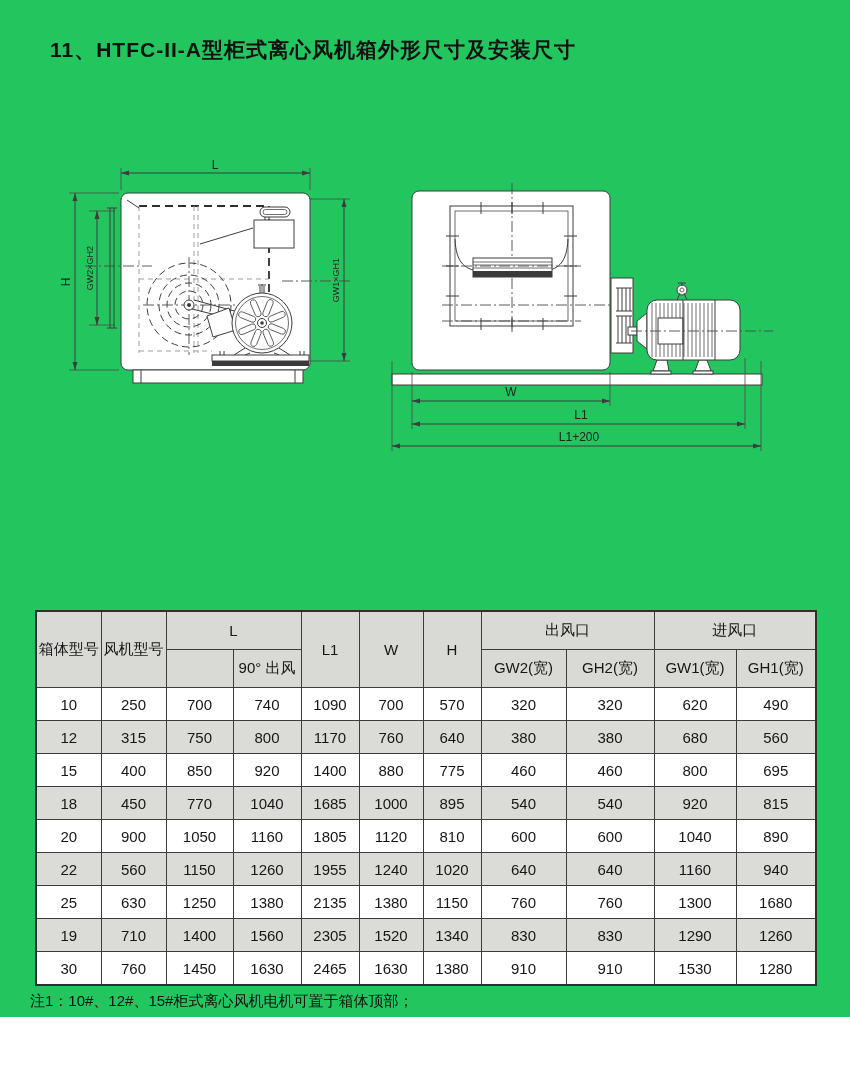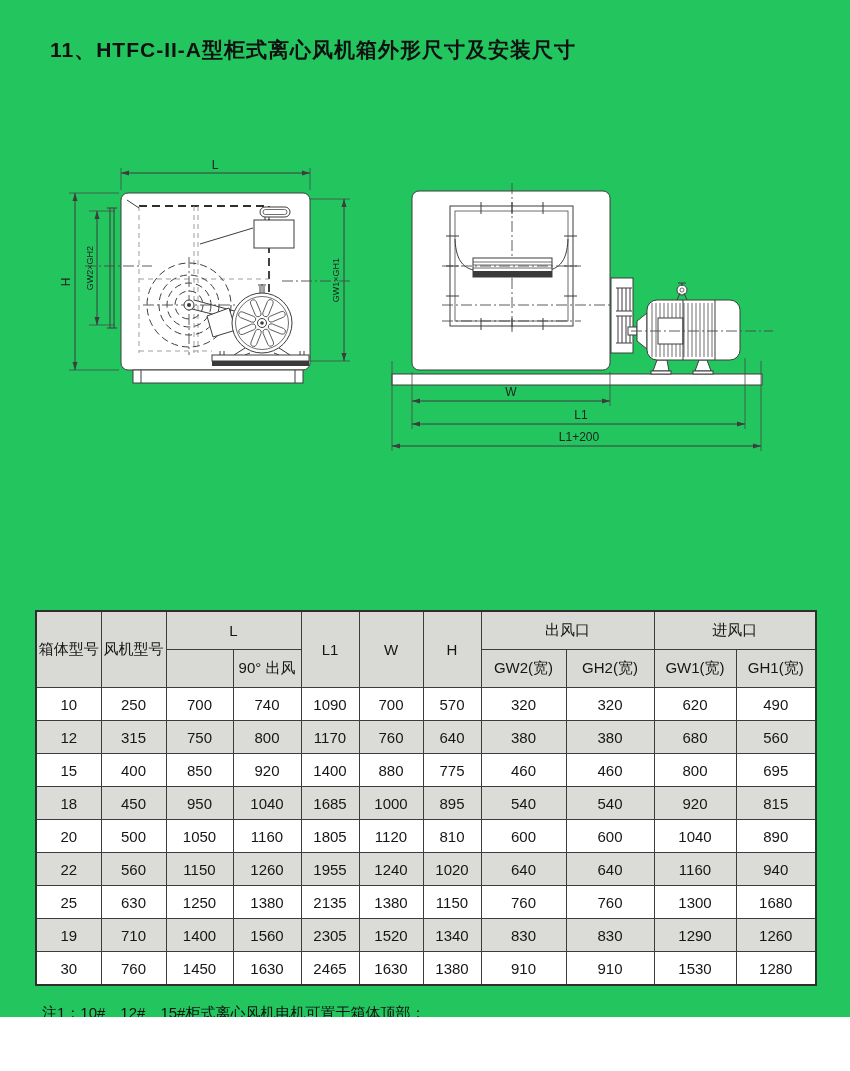--- a/index.html
+++ b/index.html
@@ -24,21 +24,21 @@
   text.dimsm{fill:#222;font-family:"Liberation Sans",sans-serif;font-size:9px;}
   
   .dim-table{position:absolute;left:35px;top:610px;width:780px;border-collapse:collapse;
              table-layout:fixed;border:2px solid #2f2f2f;}
   .dim-table th,.dim-table td{border:1px solid #3c3c3c;text-align:center;vertical-align:middle;
              font-size:15px;font-weight:normal;color:#161616;padding:0;overflow:hidden;}
   .dim-table thead th{background:#d9d9d5;height:37px;}
   .dim-table tbody td{height:32px;background:#ffffff;}
   .dim-table tbody tr:nth-child(even) td{background:#dbdbd7;}
   .notes{position:absolute;left:30px;top:988px;font-size:15px;color:#111;line-height:26px;}
-  .notes p{margin:12px;white-space:nowrap;text-align:right;}
+  .notes p{margin:0;white-space:nowrap;text-align:right;}
 </style>
 </head>
 <body>
 
 <div class="page">
 
   <div class="title">11、HTFC-II-A型柜式离心风机箱外形尺寸及安装尺寸</div>
 
   <svg id="svg-side" width="305" height="250" viewBox="0 0 305 250">
 
@@ -369,33 +369,33 @@
           <td>880</td>
           <td>775</td>
           <td>460</td>
           <td>460</td>
           <td>800</td>
           <td>695</td>
         </tr>
         <tr>
           <td>18</td>
           <td>450</td>
-          <td>950</td>
+          <td>770</td>
           <td>1040</td>
           <td>1685</td>
           <td>1000</td>
           <td>895</td>
           <td>540</td>
           <td>540</td>
           <td>920</td>
           <td>815</td>
         </tr>
         <tr>
           <td>20</td>
-          <td>500</td>
+          <td>900</td>
           <td>1050</td>
           <td>1160</td>
           <td>1805</td>
           <td>1120</td>
           <td>810</td>
           <td>600</td>
           <td>600</td>
           <td>1040</td>
           <td>890</td>
         </tr>

